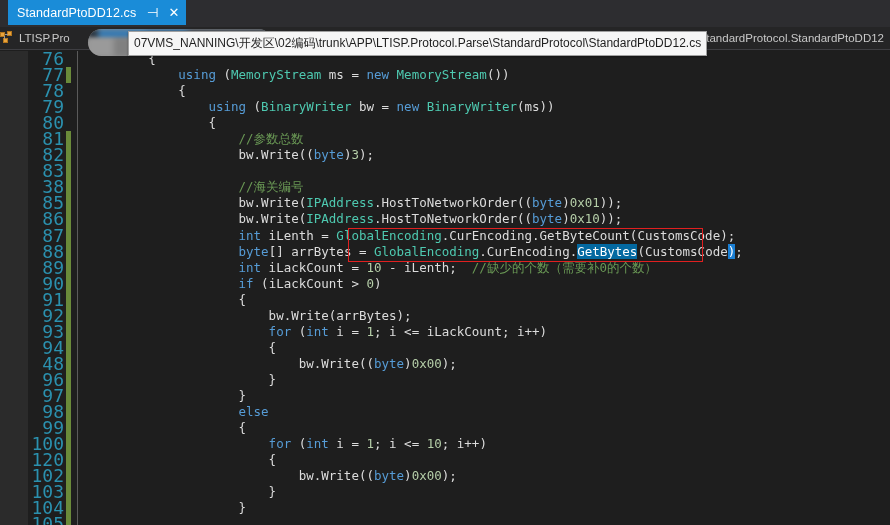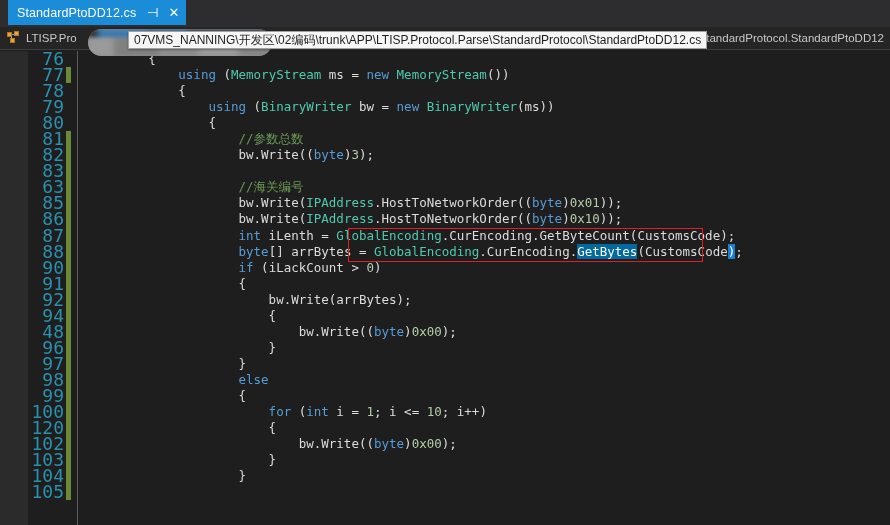--- a/index.html
+++ b/index.html
@@ -60,21 +60,20 @@
     left: 0; top: 27px;
     width: 890px; height: 23px;
     background: #252526;
     border-bottom: 1px solid #3e3e42;
     display: flex;
     align-items: center;
     overflow: hidden;
   }
   .nav-left {
     display: flex; align-items: center;
-    padding-left: 7px;
     font-size: 11.5px;
     color: #c8c8c8;
     white-space: nowrap;
   }
   .nav-icon {
     width: 14px; height: 14px;
     margin-right: 5px;
     position: relative;
     flex: 0 0 auto;
   }
@@ -222,21 +221,21 @@
        #8c8c8c 40%, #8c8c8c 58%,
        #9b9b9b 62%, #9b9b9b 80%,
        #868686 84%, #868686 100%);
     filter: blur(2px);
   }
 
   
   .tooltip {
     position: absolute;
     left: 128px; top: 31px;
-    height: 18px;
+    height: 25px;
     background: #f6f6f6;
     border: 1px solid #a0a0a0;
     color: #1e1e1e;
     font-family: "Liberation Sans", sans-serif;
     font-size: 12px;
     display: flex;
     align-items: center;
     padding: 0 5px;
     white-space: nowrap;
     box-shadow: 0 1px 2px rgba(0,0,0,.35);
@@ -281,28 +280,30 @@
     <div class="sep-line"></div>
     <div class="lines" id="lines">
         <div class="line"><span class="lnum">76</span><span class="chg"></span><span class="ctext"><span class="pln">        {</span></span></div>
         <div class="line"><span class="lnum">77</span><span class="chg on"></span><span class="ctext"><span class="kw">            using</span><span class="pln"> (</span><span class="typ">MemoryStream</span><span class="pln"> ms = </span><span class="kw">new</span><span class="pln"> </span><span class="typ">MemoryStream</span><span class="pln">())</span></span></div>
         <div class="line"><span class="lnum">78</span><span class="chg"></span><span class="ctext"><span class="pln">            {</span></span></div>
         <div class="line"><span class="lnum">79</span><span class="chg"></span><span class="ctext"><span class="kw">                using</span><span class="pln"> (</span><span class="typ">BinaryWriter</span><span class="pln"> bw = </span><span class="kw">new</span><span class="pln"> </span><span class="typ">BinaryWriter</span><span class="pln">(ms))</span></span></div>
         <div class="line"><span class="lnum">80</span><span class="chg"></span><span class="ctext"><span class="pln">                {</span></span></div>
         <div class="line"><span class="lnum">81</span><span class="chg on"></span><span class="ctext"><span class="cmt">                    //参数总数</span></span></div>
         <div class="line"><span class="lnum">82</span><span class="chg on"></span><span class="ctext"><span class="pln">                    bw.Write((</span><span class="kw">byte</span><span class="pln">)</span><span class="num">3</span><span class="pln">);</span></span></div>
         <div class="line"><span class="lnum">83</span><span class="chg on"></span><span class="ctext"></span></div>
-        <div class="line"><span class="lnum">63</span><span class="chg on"></span><span class="ctext"><span class="cmt">                    //海关编号</span></span></div>
+        <div class="line"><span class="lnum">38</span><span class="chg on"></span><span class="ctext"><span class="cmt">                    //海关编号</span></span></div>
         <div class="line"><span class="lnum">85</span><span class="chg on"></span><span class="ctext"><span class="pln">                    bw.Write(</span><span class="typ">IPAddress</span><span class="pln">.HostToNetworkOrder((</span><span class="kw">byte</span><span class="pln">)</span><span class="num">0x01</span><span class="pln">));</span></span></div>
         <div class="line"><span class="lnum">86</span><span class="chg on"></span><span class="ctext"><span class="pln">                    bw.Write(</span><span class="typ">IPAddress</span><span class="pln">.HostToNetworkOrder((</span><span class="kw">byte</span><span class="pln">)</span><span class="num">0x10</span><span class="pln">));</span></span></div>
         <div class="line"><span class="lnum">87</span><span class="chg on"></span><span class="ctext"><span class="kw">                    int</span><span class="pln"> iLenth = </span><span class="typ">GlobalEncoding</span><span class="pln">.CurEncoding.GetByteCount(CustomsCode);</span></span></div>
         <div class="line"><span class="lnum">88</span><span class="chg on"></span><span class="ctext"><span class="kw">                    byte</span><span class="pln">[] arrBytes = </span><span class="typ">GlobalEncoding</span><span class="pln">.CurEncoding.</span><span class="selhl">GetBytes</span><span class="pln">(CustomsCode</span><span class="brk">)</span><span class="pln">;</span></span></div>
+        <div class="line"><span class="lnum">89</span><span class="chg on"></span><span class="ctext"><span class="kw">                    int</span><span class="pln"> iLackCount = </span><span class="num">10</span><span class="pln"> - iLenth;  </span><span class="cmt">//缺少的个数（需要补0的个数）</span></span></div>
         <div class="line"><span class="lnum">90</span><span class="chg on"></span><span class="ctext"><span class="kw">                    if</span><span class="pln"> (iLackCount &gt; </span><span class="num">0</span><span class="pln">)</span></span></div>
         <div class="line"><span class="lnum">91</span><span class="chg on"></span><span class="ctext"><span class="pln">                    {</span></span></div>
         <div class="line"><span class="lnum">92</span><span class="chg on"></span><span class="ctext"><span class="pln">                        bw.Write(arrBytes);</span></span></div>
+        <div class="line"><span class="lnum">93</span><span class="chg on"></span><span class="ctext"><span class="kw">                        for</span><span class="pln"> (</span><span class="kw">int</span><span class="pln"> i = </span><span class="num">1</span><span class="pln">; i &lt;= iLackCount; i++)</span></span></div>
         <div class="line"><span class="lnum">94</span><span class="chg on"></span><span class="ctext"><span class="pln">                        {</span></span></div>
         <div class="line"><span class="lnum">48</span><span class="chg on"></span><span class="ctext"><span class="pln">                            bw.Write((</span><span class="kw">byte</span><span class="pln">)</span><span class="num">0x00</span><span class="pln">);</span></span></div>
         <div class="line"><span class="lnum">96</span><span class="chg on"></span><span class="ctext"><span class="pln">                        }</span></span></div>
         <div class="line"><span class="lnum">97</span><span class="chg on"></span><span class="ctext"><span class="pln">                    }</span></span></div>
         <div class="line"><span class="lnum">98</span><span class="chg on"></span><span class="ctext"><span class="kw">                    else</span></span></div>
         <div class="line"><span class="lnum">99</span><span class="chg on"></span><span class="ctext"><span class="pln">                    {</span></span></div>
         <div class="line"><span class="lnum">100</span><span class="chg on"></span><span class="ctext"><span class="kw">                        for</span><span class="pln"> (</span><span class="kw">int</span><span class="pln"> i = </span><span class="num">1</span><span class="pln">; i &lt;= </span><span class="num">10</span><span class="pln">; i++)</span></span></div>
         <div class="line"><span class="lnum">120</span><span class="chg on"></span><span class="ctext"><span class="pln">                        {</span></span></div>
         <div class="line"><span class="lnum">102</span><span class="chg on"></span><span class="ctext"><span class="pln">                            bw.Write((</span><span class="kw">byte</span><span class="pln">)</span><span class="num">0x00</span><span class="pln">);</span></span></div>
         <div class="line"><span class="lnum">103</span><span class="chg on"></span><span class="ctext"><span class="pln">                        }</span></span></div>

